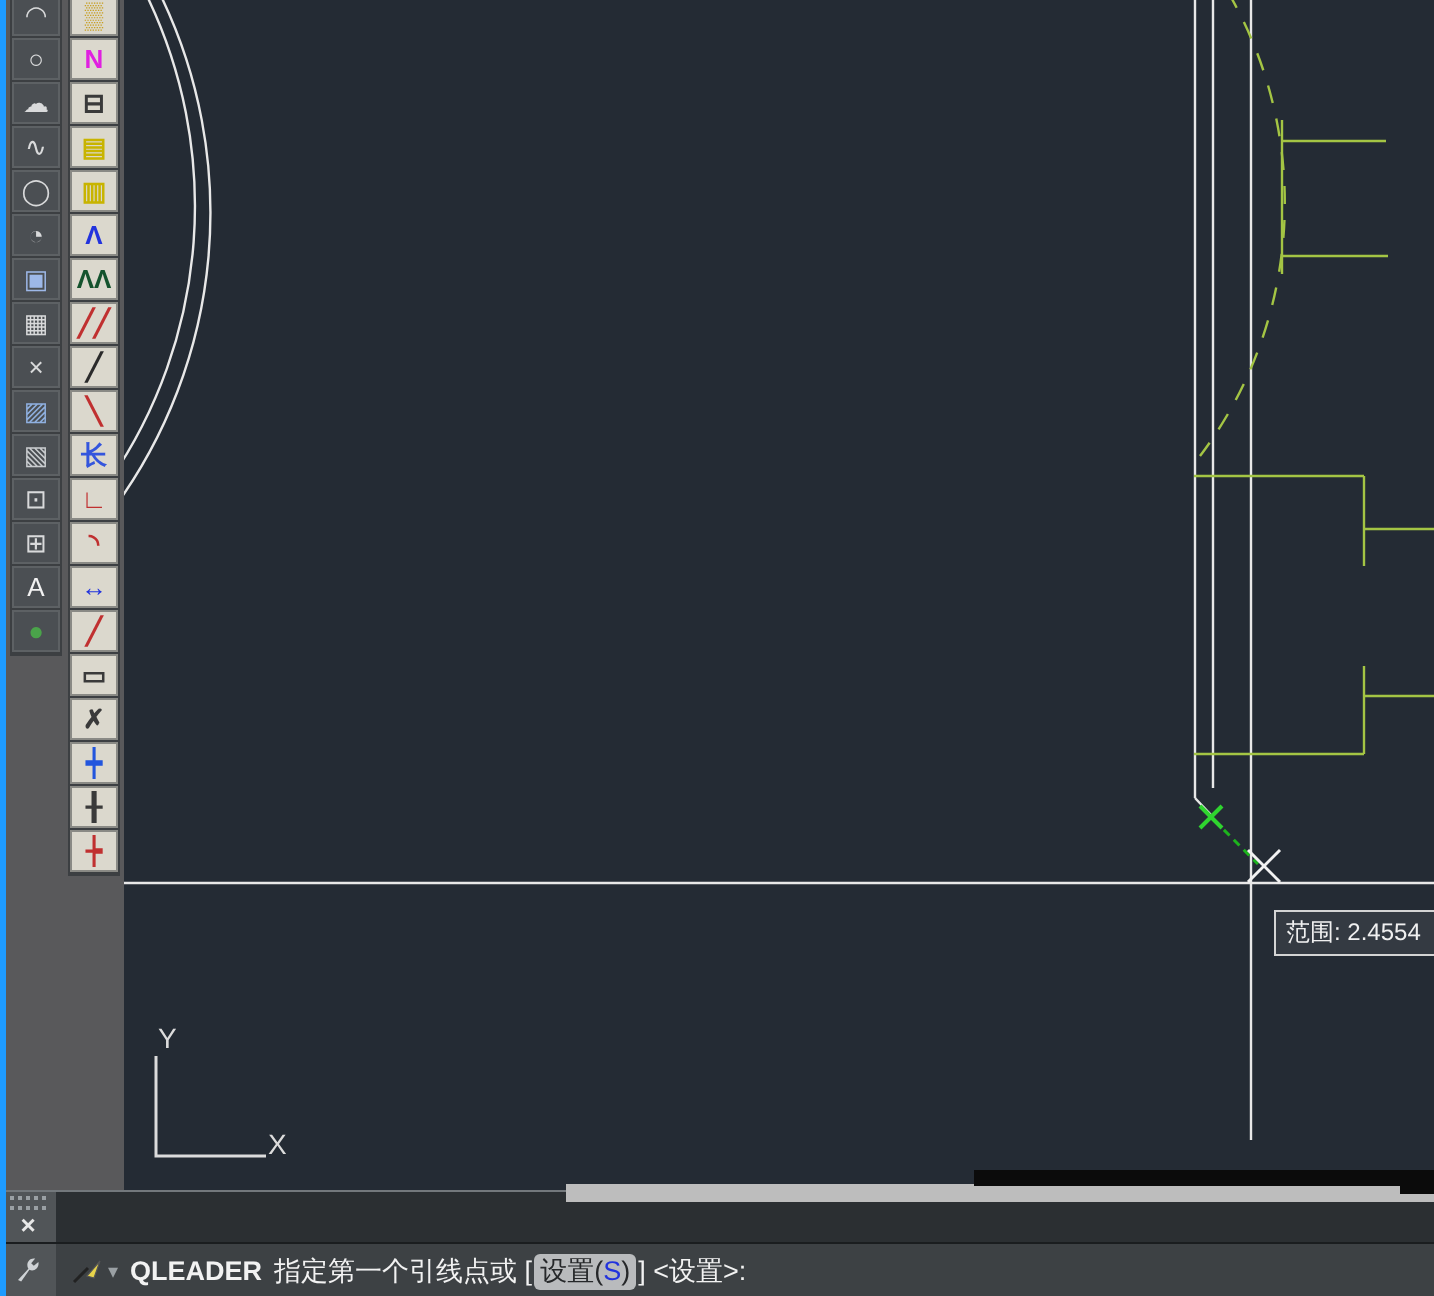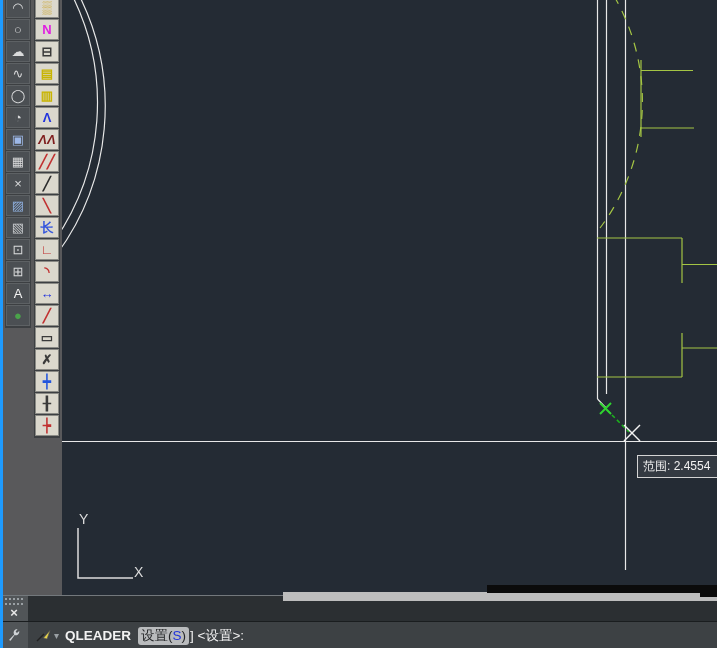--- a/index.html
+++ b/index.html
@@ -156,21 +156,21 @@
       <div class="tbtn mod-btn">
         <span style="color: rgb(200, 180, 0);">▤</span>
       </div>
       <div class="tbtn mod-btn">
         <span style="color: rgb(200, 180, 0);">▥</span>
       </div>
       <div class="tbtn mod-btn">
         <span style="color: rgb(34, 51, 221);">Λ</span>
       </div>
       <div class="tbtn mod-btn">
-        <span style="color: #7f1d1d; font-style: italic;">ΛΛ</span>
+        <span style="color: #14532d;">ΛΛ</span>
       </div>
       <div class="tbtn mod-btn">
         <span style="color: rgb(192, 48, 48);">╱╱</span>
       </div>
       <div class="tbtn mod-btn">
         <span style="color: rgb(42, 42, 42);">╱</span>
       </div>
       <div class="tbtn mod-btn">
         <span style="color: rgb(192, 48, 48);">╲</span>
       </div>
@@ -229,17 +229,18 @@
     </div>
     <div class="cmdtext">
       <span id="leader-btn">
         <svg width="18" height="14" viewBox="0 0 18 14">
           <path d="M2 12 L9 5" stroke="#222" stroke-width="1.5" fill="none"></path>
           <path fill="#e8d44a" stroke="#555" stroke-width="0.6" d="M8.5 9 L15 1.5 L12 10 Z"></path>
         </svg>
           <span id="caret">▾</span>
       </span>
       <span class="cmdname">QLEADER</span>
+      <span>指定第一个引线点或 [</span>
       <span class="chip"><span>设置(</span><span class="key">S</span><span>)</span></span>
       <span>] &lt;设置&gt;:</span>
     </div>
   </div>
 </div>
 
 </body></html>

